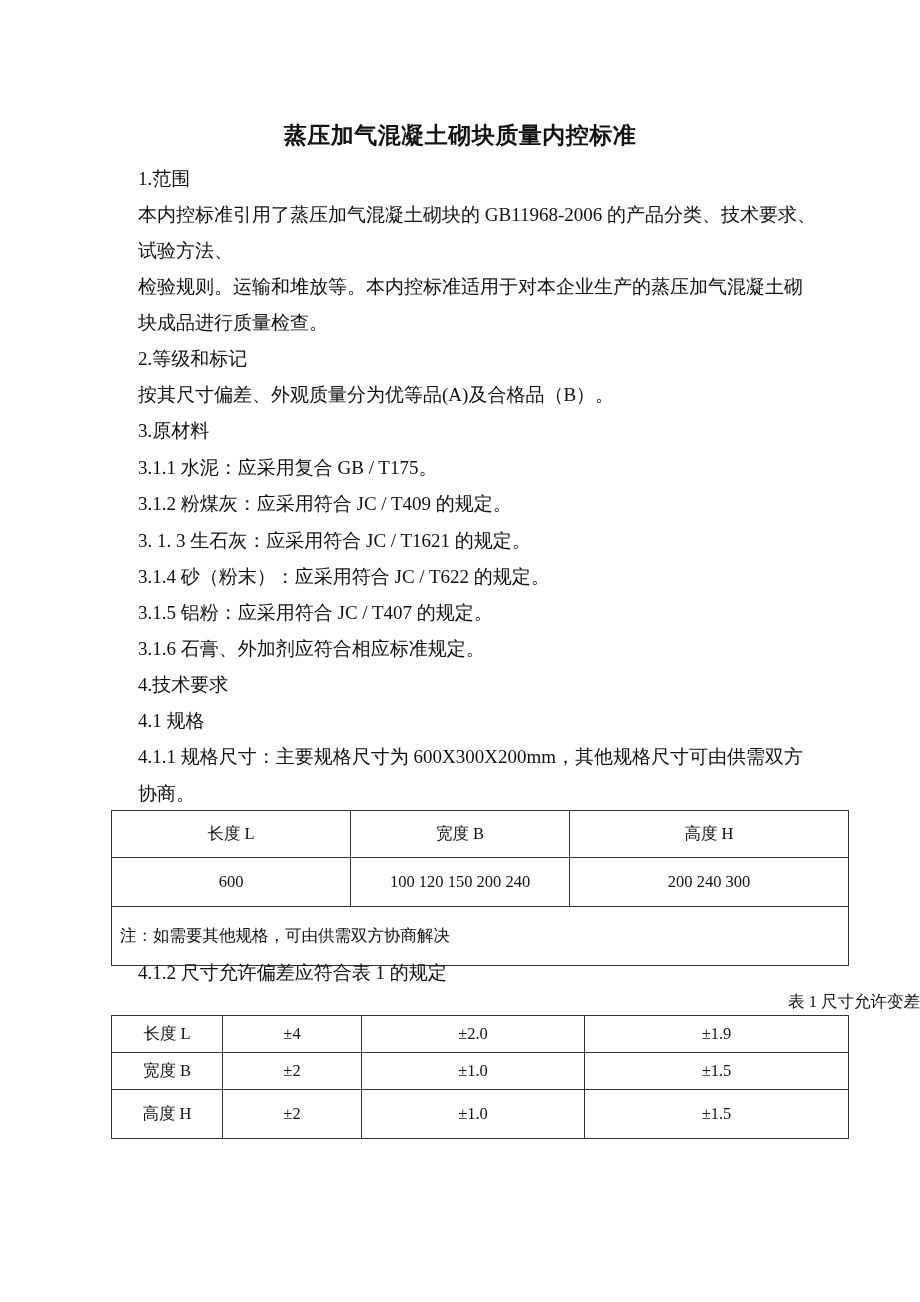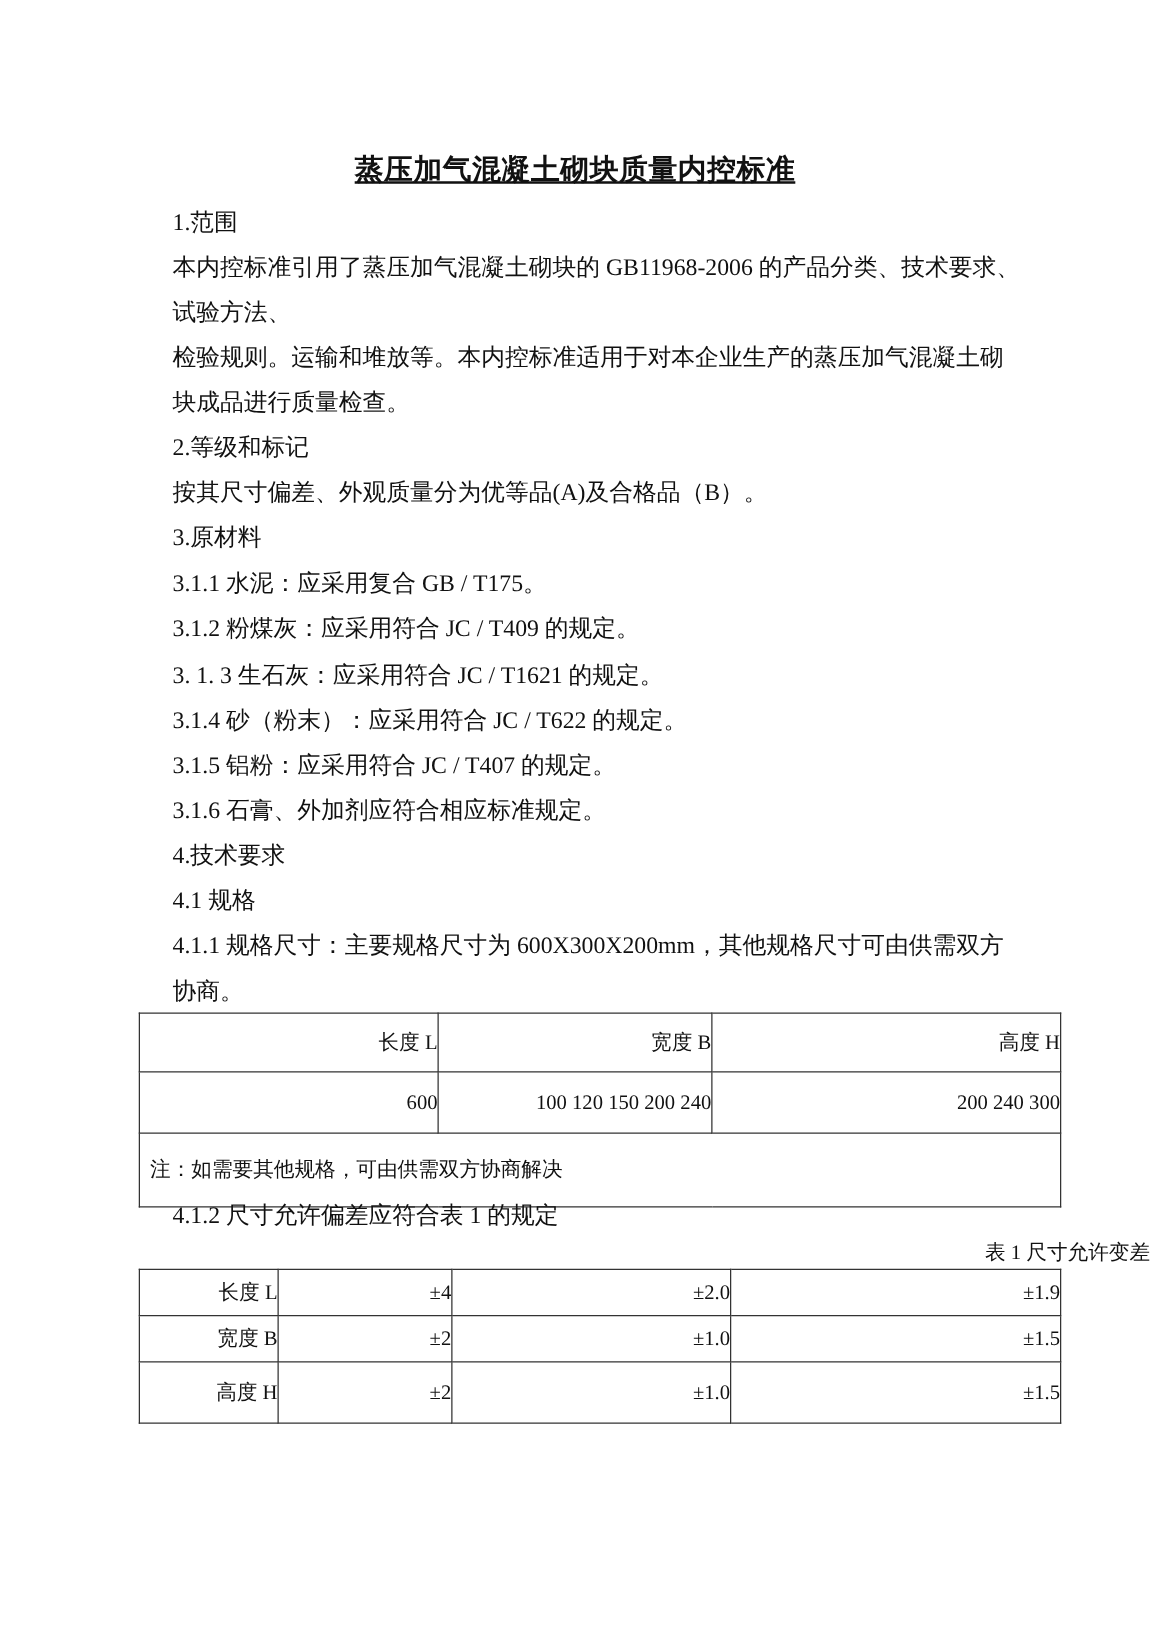--- a/index.html
+++ b/index.html
@@ -1,22 +1,22 @@
 <!DOCTYPE html>
 <html><head>
 <meta charset="utf-8">
 <style>
   html, body { margin: 0; padding: 0; background: #ffffff; }
   body { width: 920px; height: 1302px; position: relative; overflow: hidden;
          font-family: "Liberation Serif", "DejaVu Serif", serif; color: #111; }
   .title { position: absolute; left: 0; width: 920px; top: 119px; text-align: center;
-           font-size: 23px; font-weight: bold; letter-spacing: 0.5px; line-height: 34px; text-decoration: underline; }
+           font-size: 23px; font-weight: bold; letter-spacing: 0.5px; line-height: 34px; }
   .line { position: absolute; left: 138px; font-size: 19px; line-height: 22px; white-space: nowrap; text-align: center; }
   table { position: absolute; border-collapse: collapse; font-size: 16.5px; table-layout: fixed; }
-  td { border: 1.5px solid #333; text-align: right; vertical-align: middle; padding: 0; }
+  td { border: 1.5px solid #333; text-align: center; vertical-align: middle; padding: 0; }
   td.left { text-align: left; padding-left: 8px; }
   .caption { position: absolute; left: 0; width: 920px; text-align: right; top: 991px;
              font-size: 16.5px; line-height: 22px; }
 </style>
 </head>
 <body>
 
 <div class="title">蒸压加气混凝土砌块质量内控标准</div>
 
 <div class="line" style="top:168px">1.范围</div>

